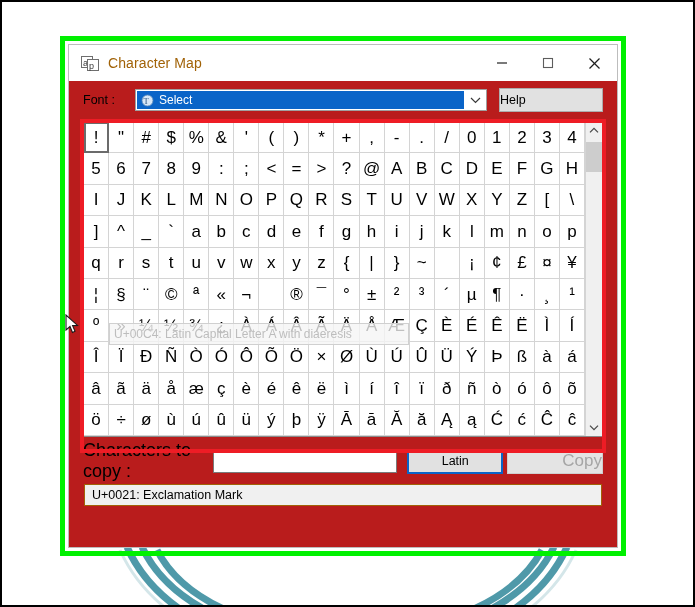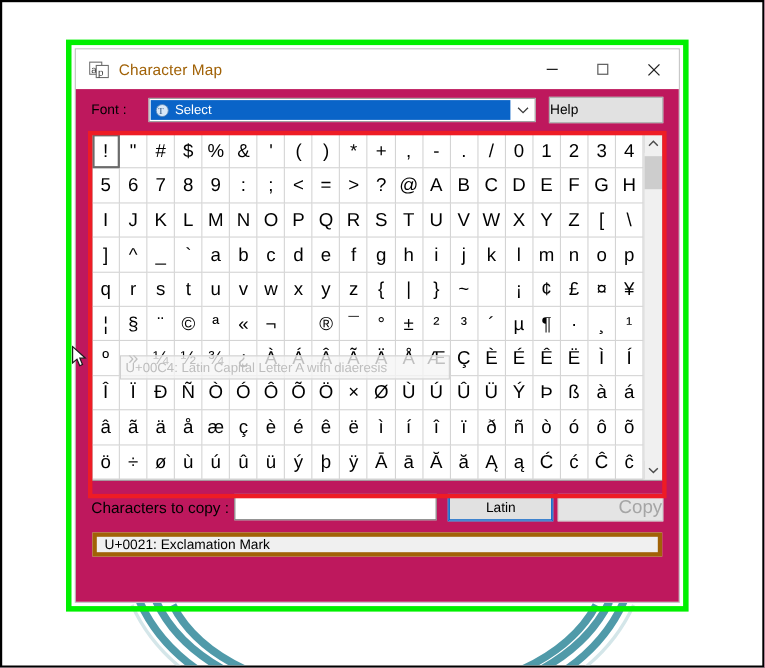--- a/index.html
+++ b/index.html
@@ -33,21 +33,21 @@
   .titlebar {
     height:36px; background:#ffffff; display:flex; align-items:center;
     padding-left:12px; flex:0 0 auto;
   }
   .title-icon { width:18px; height:17px; margin-right:9px; flex:0 0 auto; }
   .title-text { font-size:14px; color:#a16207; letter-spacing:.1px; }
   .winbtns { margin-left:auto; display:flex; height:36px; }
   .winbtn { width:46px; height:36px; display:flex; align-items:center; justify-content:center; }
   .winbtn svg { display:block; }
 
-  .body-area { flex:1 1 auto; background:#be185d; padding:0 14px; position:relative; }
+  .body-area { flex:1 1 auto; background:#b91c1c; padding:0 14px; position:relative; }
 
   .fontrow { display:flex; align-items:center; height:38px; }
   .font-label { font-size:12.5px; color:#000; width:52px; }
   .combo {
     flex:1 1 auto; height:22px; background:#fff; border:1px solid #a0a0a0;
     display:flex; align-items:center; position:relative; margin-right:12px;
   }
   .combo-sel {
     position:absolute; left:1px; top:1px; right:22px; bottom:1px;
     background:#0a64c8; display:flex; align-items:center; padding-left:4px;
@@ -94,41 +94,41 @@
   
   #watermark {
     position:absolute; left:40px; top:242px; width:300px; height:22px;
     background:rgba(245,245,245,.78); border:1px solid #d0d0d0;
     font-size:12px; color:#bdbdbd; display:flex; align-items:center;
     padding-left:4px; z-index:6; white-space:nowrap; overflow:hidden;
   }
 
   
   .copyrow { display:flex; align-items:center; height:34px; margin-top:7px; }
-  .copy-label { font-size:14px; color:#000; width:136px; }
+  .copy-label { font-size:18px; color:#000; width:136px; }
   .copy-input {
     width:192px; height:24px; background:#fff; border:1px solid #7a7a7a;
     font-size:12px; padding:0 3px; color:#000; font-family:"Liberation Sans", sans-serif;
   }
   .selectbtn {
     width:100px; height:25px; margin-left:10px; background:#e1e1e1;
     border:1px solid #0a64c8; box-shadow:0 0 0 1px #0a64c8 inset;
     font-size:12.5px; color:#000; display:flex; align-items:center; justify-content:center;
   }
   .copybtn {
     width:100px; height:25px; margin-left:4px; background:#e4e4e4;
     border:1px solid #cfcfcf; font-size:17px; color:#a5a5a5;
     display:flex; align-items:center; justify-content:flex-end;
   }
   .advrow { display:flex; align-items:center; height:26px; margin-top:2px; }
   .chk { width:13px; height:13px; background:#fff; border:1px solid #6b6b6b; margin-right:6px; }
   .adv-label { font-size:12.5px; color:#000; }
   .statusbar {
     margin:6px 1px 0 1px; height:22px; background:#f0f0f0;
-    border:4px solid #a16207; display:flex; align-items:center;
+    border:1px solid #a16207; display:flex; align-items:center;
     padding-left:7px; font-size:12.5px; color:#000;
   }
   
   #cursor { position:absolute; left:63px; top:312px; z-index:9; }
 </style>
 </head>
 <body>
 
 <div id="page-frame">
 

